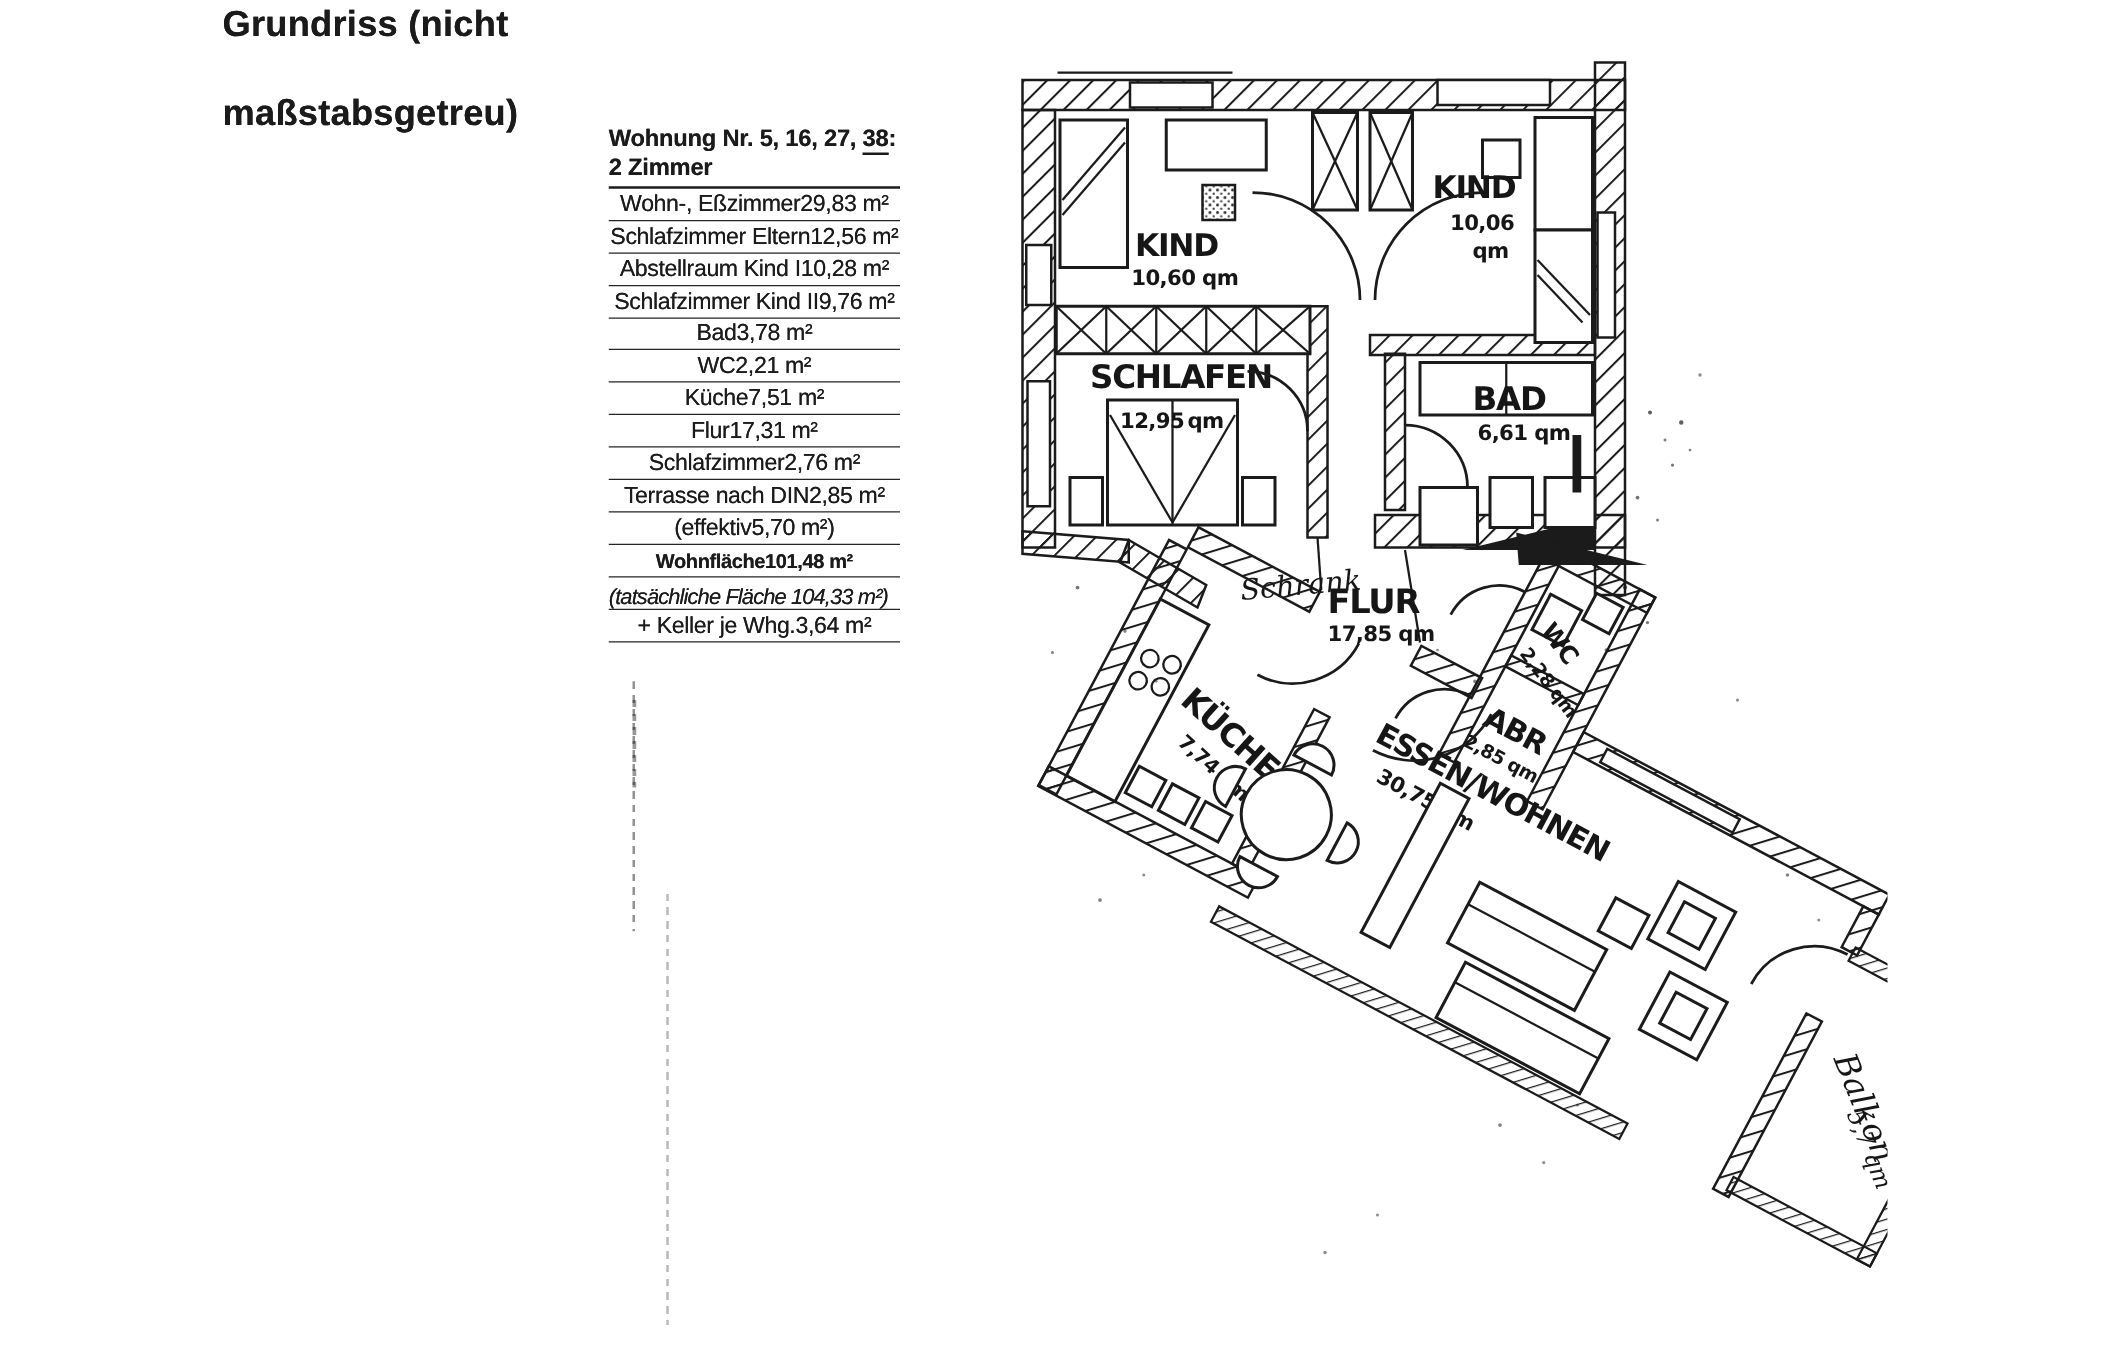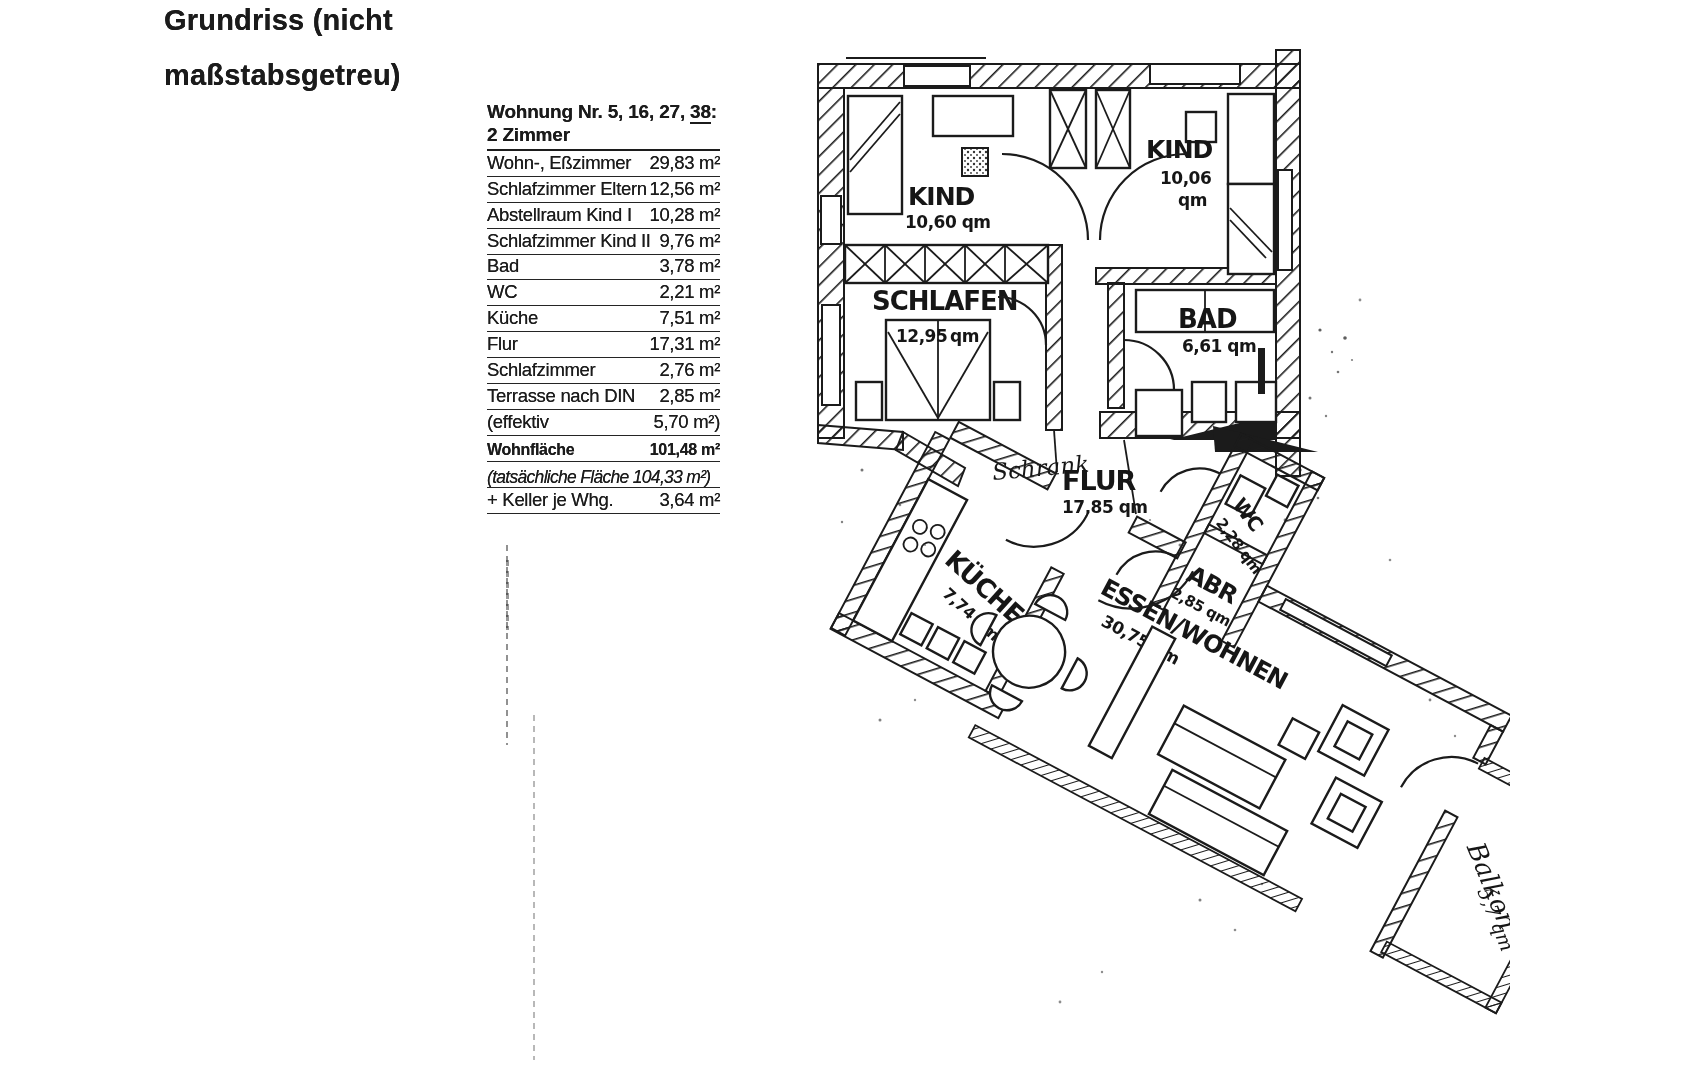--- a/index.html
+++ b/index.html
@@ -1,27 +1,27 @@
 <!DOCTYPE html>
 <html><head>
 <meta charset="utf-8">
 <style>
   * { margin:0; padding:0; box-sizing:border-box; }
   html,body { width:1697px; height:1080px; background:#fff; }
   body { position:relative; font-family:"Liberation Sans",sans-serif; color:#1b1b1b; overflow:hidden; }
 
   
-  .page-title { position:absolute; left:164px; top:4px; font-size:29px; font-weight:bold; letter-spacing:0.2px; text-shadow:0 0 .5px #222; }
-  .page-title .line2 { margin-top:22px; }
+  .page-title { position:absolute; left:178px; top:4px; font-size:29px; font-weight:bold; letter-spacing:0.2px; text-shadow:0 0 .5px #222; }
+  .page-title .line2 { margin-top:38px; }
 
   
   .area-table { position:absolute; left:487px; top:52px; width:233px;margin-top:48px; }
   .thead { font-weight:bold; font-size:19px; line-height:23px; border-bottom:2px solid #1c1c1c; padding-bottom:3px; letter-spacing:-0.2px; text-shadow:0 0 .4px #333;}
   .thead .u { border-bottom:2.5px solid #1b1b1b; }
-  .trow { display:flex; justify-content:space-between; align-items:flex-end; height:25.9px; border-bottom:1.6px solid #242424; font-size:18.5px; letter-spacing:-0.3px; padding-bottom:2px; text-shadow:0 0 .4px #333; }
+  .trow { display:flex; justify-content:center; align-items:flex-end; height:25.9px; border-bottom:1.6px solid #242424; font-size:18.5px; letter-spacing:-0.3px; padding-bottom:2px; text-shadow:0 0 .4px #333; }
   .trow.bold { font-weight:bold; font-size:16px; }
   .tnote { display:block; height:26.5px; border-bottom:1.6px solid #242424; font-size:17.5px; letter-spacing:-0.7px; white-space:nowrap; padding-top:5px; text-shadow:0 0 .4px #333;font-style:italic; }
 
   
   .plan { position:absolute; left:740px; top:40px; }
   svg text { fill:#161616; }
   .room  { font-family:"DejaVu Sans",sans-serif; font-weight:bold; letter-spacing:-1px; }
   .area  { font-family:"DejaVu Sans",sans-serif; font-weight:bold; letter-spacing:-0.5px; }
   .hand  { font-family:"DejaVu Serif",serif; font-style:italic; letter-spacing:0px; }
   .wall  { fill:url(#hatch); stroke:#1b1b1b; stroke-width:2; }

